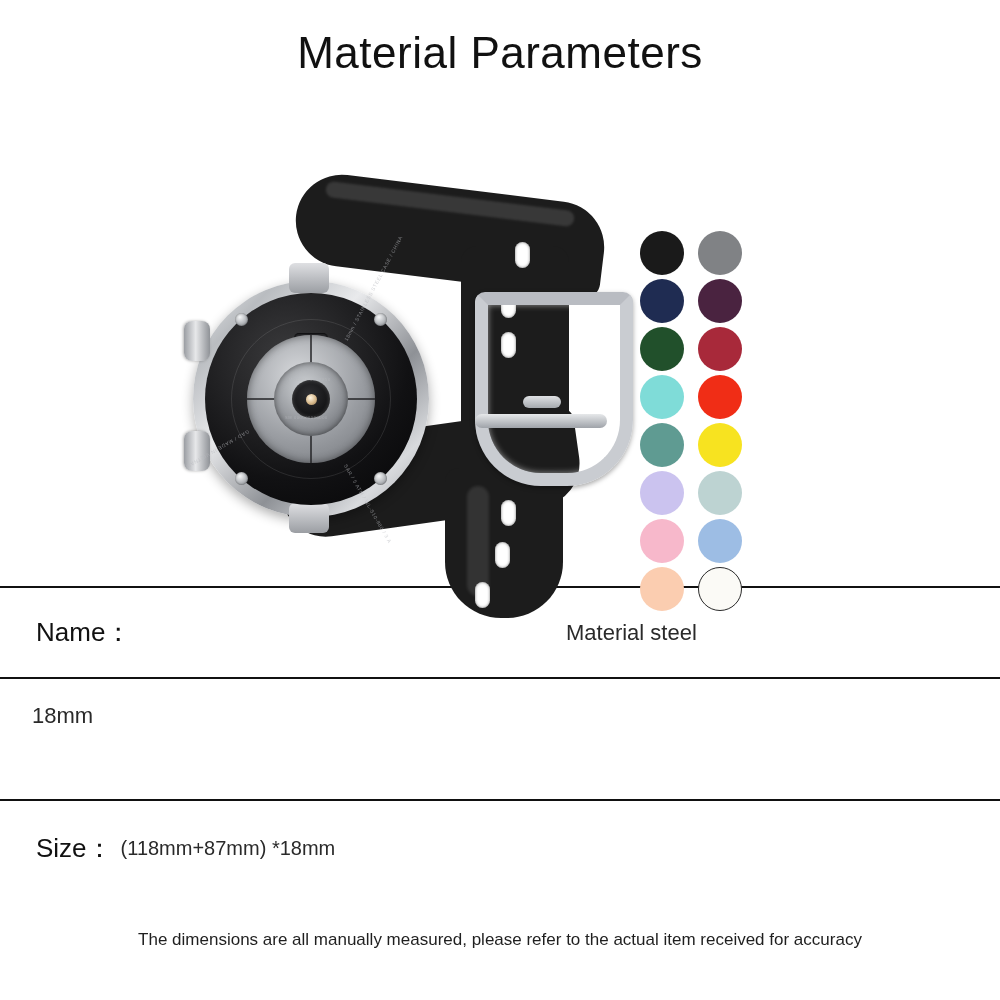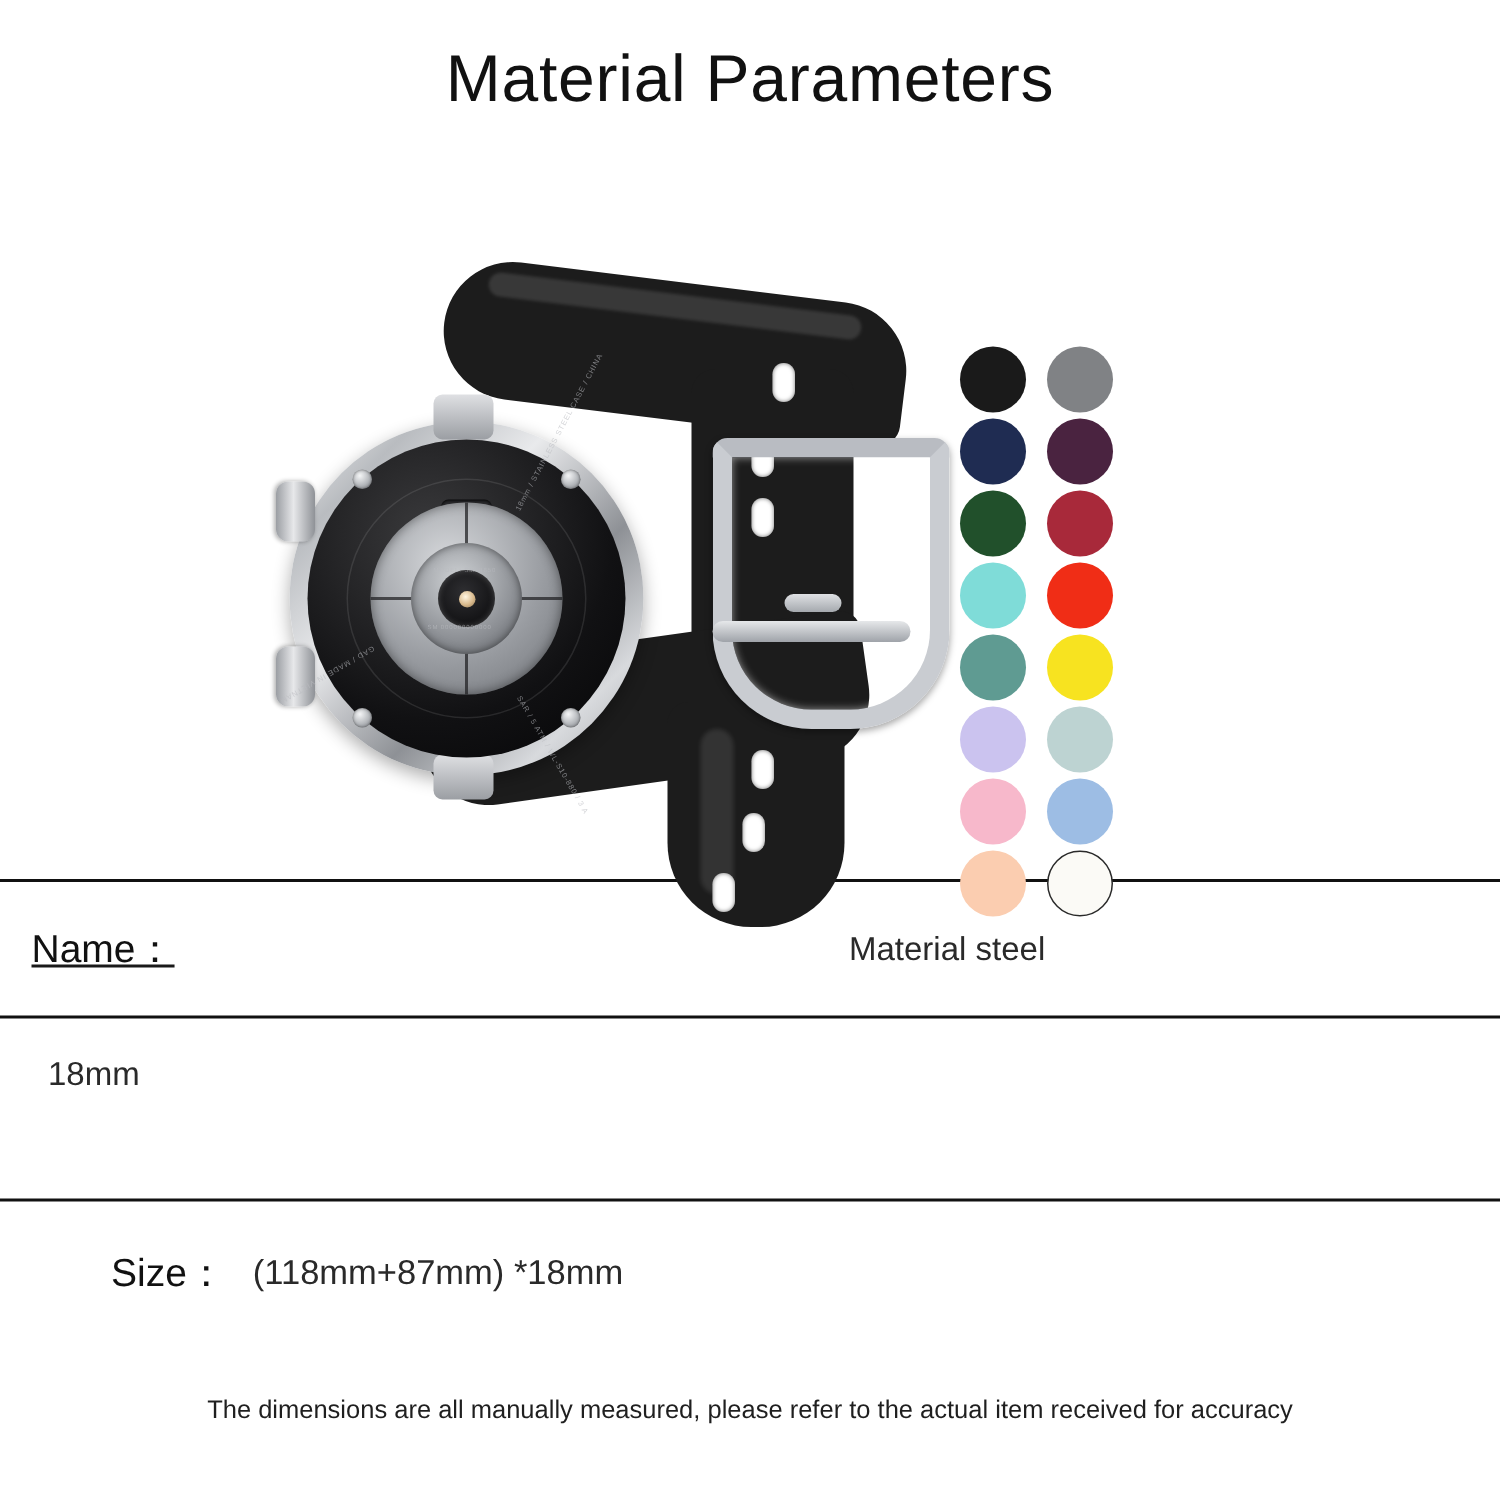--- a/index.html
+++ b/index.html
@@ -317,46 +317,46 @@
     height: 2px;
     background: #111111;
   }
   .spec-row {
     display: flex;
     width: 100%;
     box-sizing: border-box;
   }
   .spec-row.two-col { height: 89px; }
   .spec-row.tall    { height: 120px; }
-  .spec-row.size    { height: 95px; padding-left: 38px; }
+  .spec-row.size    { height: 95px; }
 
   .spec-cell {
     display: flex;
     align-items: center;
     box-sizing: border-box;
   }
-  .spec-cell.left  { width: 534px; padding-left: 21px; text-decoration: underline; }
+  .spec-cell.left  { width: 534px; padding-left: 36px; }
   .spec-cell.right { width: 466px; padding-left: 26px; }
   .spec-cell.full  { width: 1000px; padding-left: 36px; }
 
   .spec-label {
     font-size: 26px;
     font-weight: 400;
     color: #111111;
     white-space: nowrap;
   }
   .spec-value {
     font-size: 22px;
     font-weight: 300;
     color: #2a2a2a;
     margin-left: 6px;
     white-space: nowrap;
   }
   .spec-cell.size-cell .spec-label { font-size: 26px; }
-  .spec-cell.size-cell .spec-value { font-size: 23px; margin-left: 18px; }
+  .spec-cell.size-cell .spec-value { font-size: 20px; margin-left: 8px; }
 
   .footnote {
     text-align: center;
     font-size: 17px;
     font-weight: 400;
     color: #1f1f1f;
     padding-top: 34px;
   }
 </style>
 </head>

